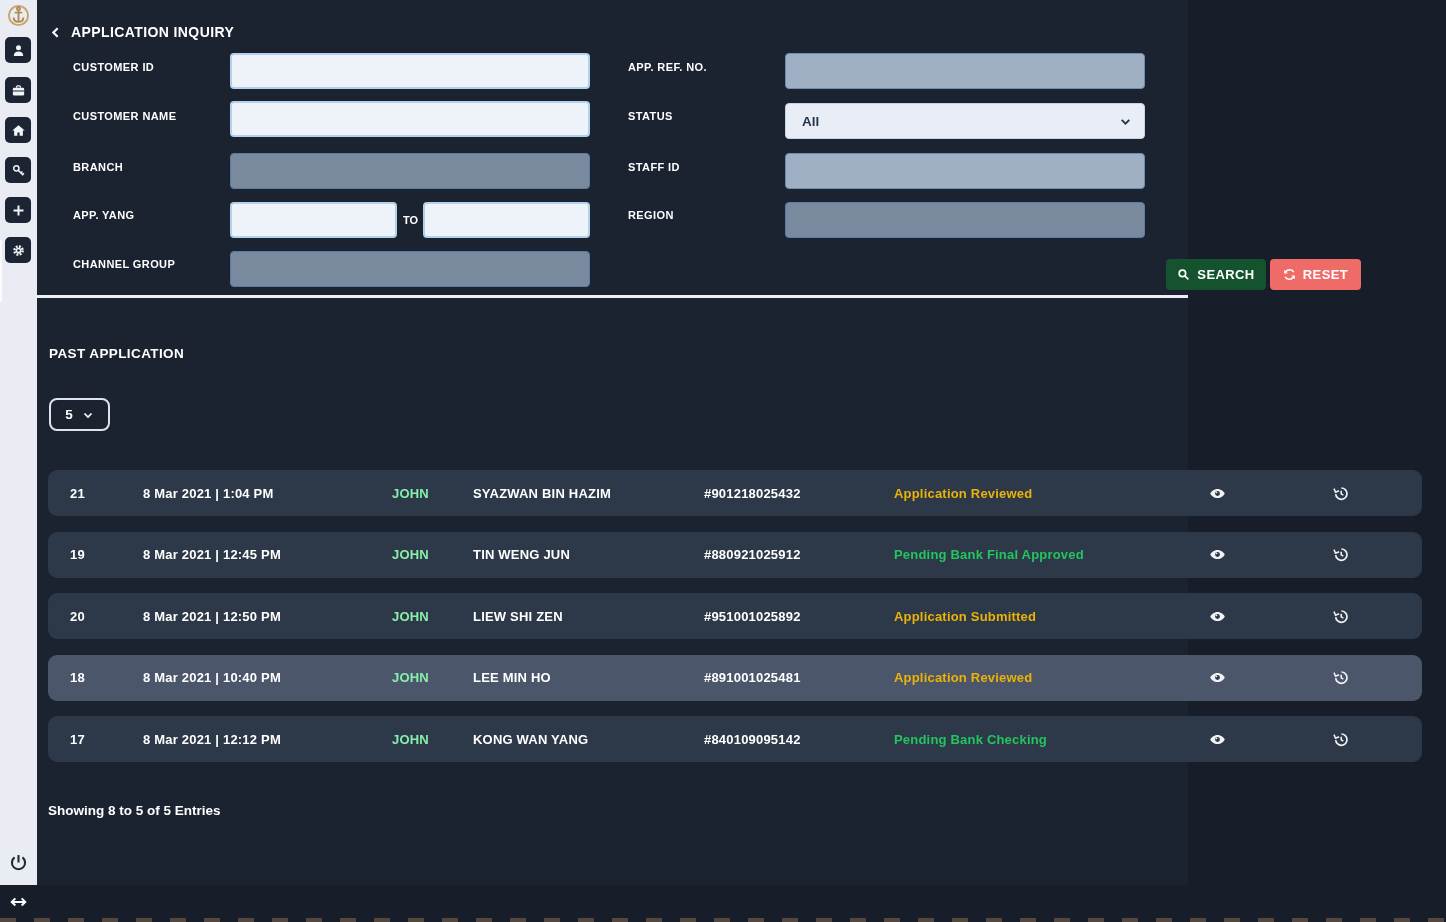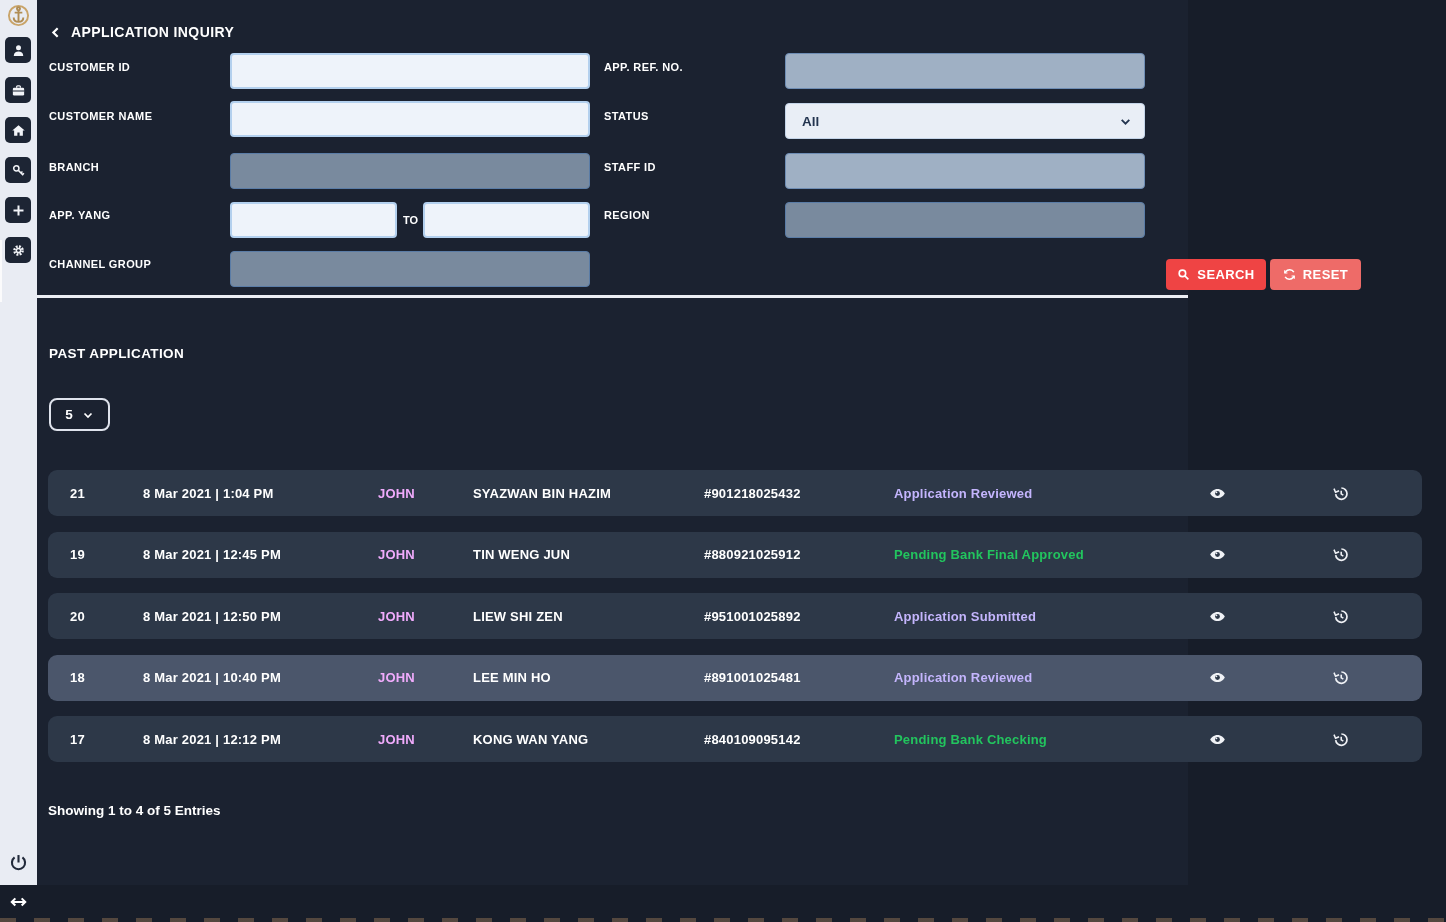--- a/index.html
+++ b/index.html
@@ -32,21 +32,21 @@
   .expand-btn { position:absolute; left:9px; top:894px; width:19px; height:16px; z-index:6; cursor:pointer; }
   
   .content {
     position:absolute; left:37px; top:0; width:1151px; height:885px;
     background:#1b2230;
   }
   .form-section { position:relative; height:298px; border-bottom:3px solid #eceef3; }
   .page-header { position:absolute; left:12px; top:24px; display:flex; align-items:center; gap:9px; }
   .back-icon { width:13px; height:13px; display:inline-flex; }
   .page-title { color:#ffffff; font-size:14px; letter-spacing:.4px; }
-  .f-label { position:absolute; color:#ffffff; font-size:11px; letter-spacing:.4px; }
+  .f-label { position:absolute; color:#ffffff; font-size:11px; letter-spacing:.4px;margin-left:24px; }
   .f-input {
     position:absolute; height:36px; border-radius:4px;
     font-family:"Liberation Sans",sans-serif; font-weight:bold; font-size:13px;
     padding:0 12px; color:#22324d; outline:none;
   }
   .input-enabled { background:#eef3fa; border:2px solid #b3d0ee; }
   .input-dis-light { background:#9fb0c4; border:1px solid #6e8db4; }
   .input-dis-dark { background:#798a9e; border:1px solid #5a7ca6; }
   .to-label { position:absolute; color:#ffffff; font-size:11px; }
   .fake-select {
@@ -72,22 +72,22 @@
     color:#fff; font-size:13.5px; cursor:pointer;
   }
   .rows-wrap { position:absolute; left:11px; top:172px; width:1374px; }
   .t-row {
     height:46px; border-radius:9px; background:#2d3848;
     display:grid; grid-template-columns:73px 235px 95px 231px 190px 260px 126px 1fr;
     align-items:center; padding:0 22px; margin-bottom:15.5px;
     color:#ffffff; font-size:13px; letter-spacing:.2px; cursor:pointer;
   }
   .t-row.hl { background:#4b566b; }
-  .t-agent { color:#f0abfc; }
-  .t-status.status-blue { color:#c4b5fd; }
+  .t-agent { color:#86efac;margin-left:14px; }
+  .t-status.status-blue { color:#eab308; }
   .t-status.status-orange { color:#22c55e; }
   .t-icon { display:flex; justify-content:center; }
   .t-icon svg { width:17px; height:17px; }
   .table-footer { position:absolute; left:11px; top:505px; color:#fff; font-size:13.5px; }
   
   .bottom-strip {
     position:absolute; left:0; bottom:0; width:1446px; height:4px;
     background:repeating-linear-gradient(90deg, rgba(182,140,98,.38) 0 16px, rgba(182,140,98,0) 16px 34px);
   }
 </style>
@@ -184,21 +184,21 @@
       <span class="sel-value">All</span>
       <svg width="13" height="13" viewBox="0 0 24 24" fill="none" stroke="#23344f" stroke-width="3.4">
           <path d="M5 9l7 7 7-7"></path>
         </svg>
     </div>
     <span class="f-label" style="left:567px;top:161px">STAFF ID</span>
     <input class="f-input input-dis-light" style="left: 748px; top: 153px; width: 360px;" disabled="" value="">
     <span class="f-label" style="left:567px;top:209px">REGION</span>
     <input class="f-input input-dis-dark" style="left: 748px; top: 202px; width: 360px;" disabled="" value="">
 
-    <button class="btn" style="left:1129px;top:259px;width:100px;background:#ef4444">
+    <button class="btn" style="left:1129px;top:259px;width:100px;background:#14532d">
       <svg viewBox="0 0 24 24" fill="none" stroke="#ffffff" stroke-width="3">
         <circle cx="10" cy="10" r="6"></circle>
           <path d="M14.5 14.5 21 21"></path>
       </svg>
       <span>SEARCH</span>
     </button>
     <button class="btn" style="left:1233px;top:259px;width:91px;background:#ee6b68">
       <svg viewBox="0 0 24 24" fill="none" stroke="#ffffff" stroke-width="2.8">
         <path d="M20 7.5A9 9 0 0 0 5 7l-1.5 2"></path>
           <path d="M4 16.5A9 9 0 0 0 19 17l1.5-2"></path>
@@ -328,17 +328,17 @@
     <span class="t-icon">
       <svg viewBox="0 0 24 24" fill="none" stroke="#f0f2f6" stroke-width="2.4">
         <path d="M13.2 4.2a8 8 0 1 1-8 8.8"></path>
         <path d="M2.8 5.2l2.2 5 5-2.2" stroke-width="2.2"></path>
         <path d="M13 8.2v4.3l3 1.9" stroke-width="2.2"></path>
       </svg>
     </span>
   </div>
 </div>
 
-    <div class="table-footer">Showing 1 to 4 of 5 Entries</div>
+    <div class="table-footer">Showing 8 to 5 of 5 Entries</div>
   </div>
 </div>
 
 <div class="bottom-strip"></div>
 
 </body></html>

